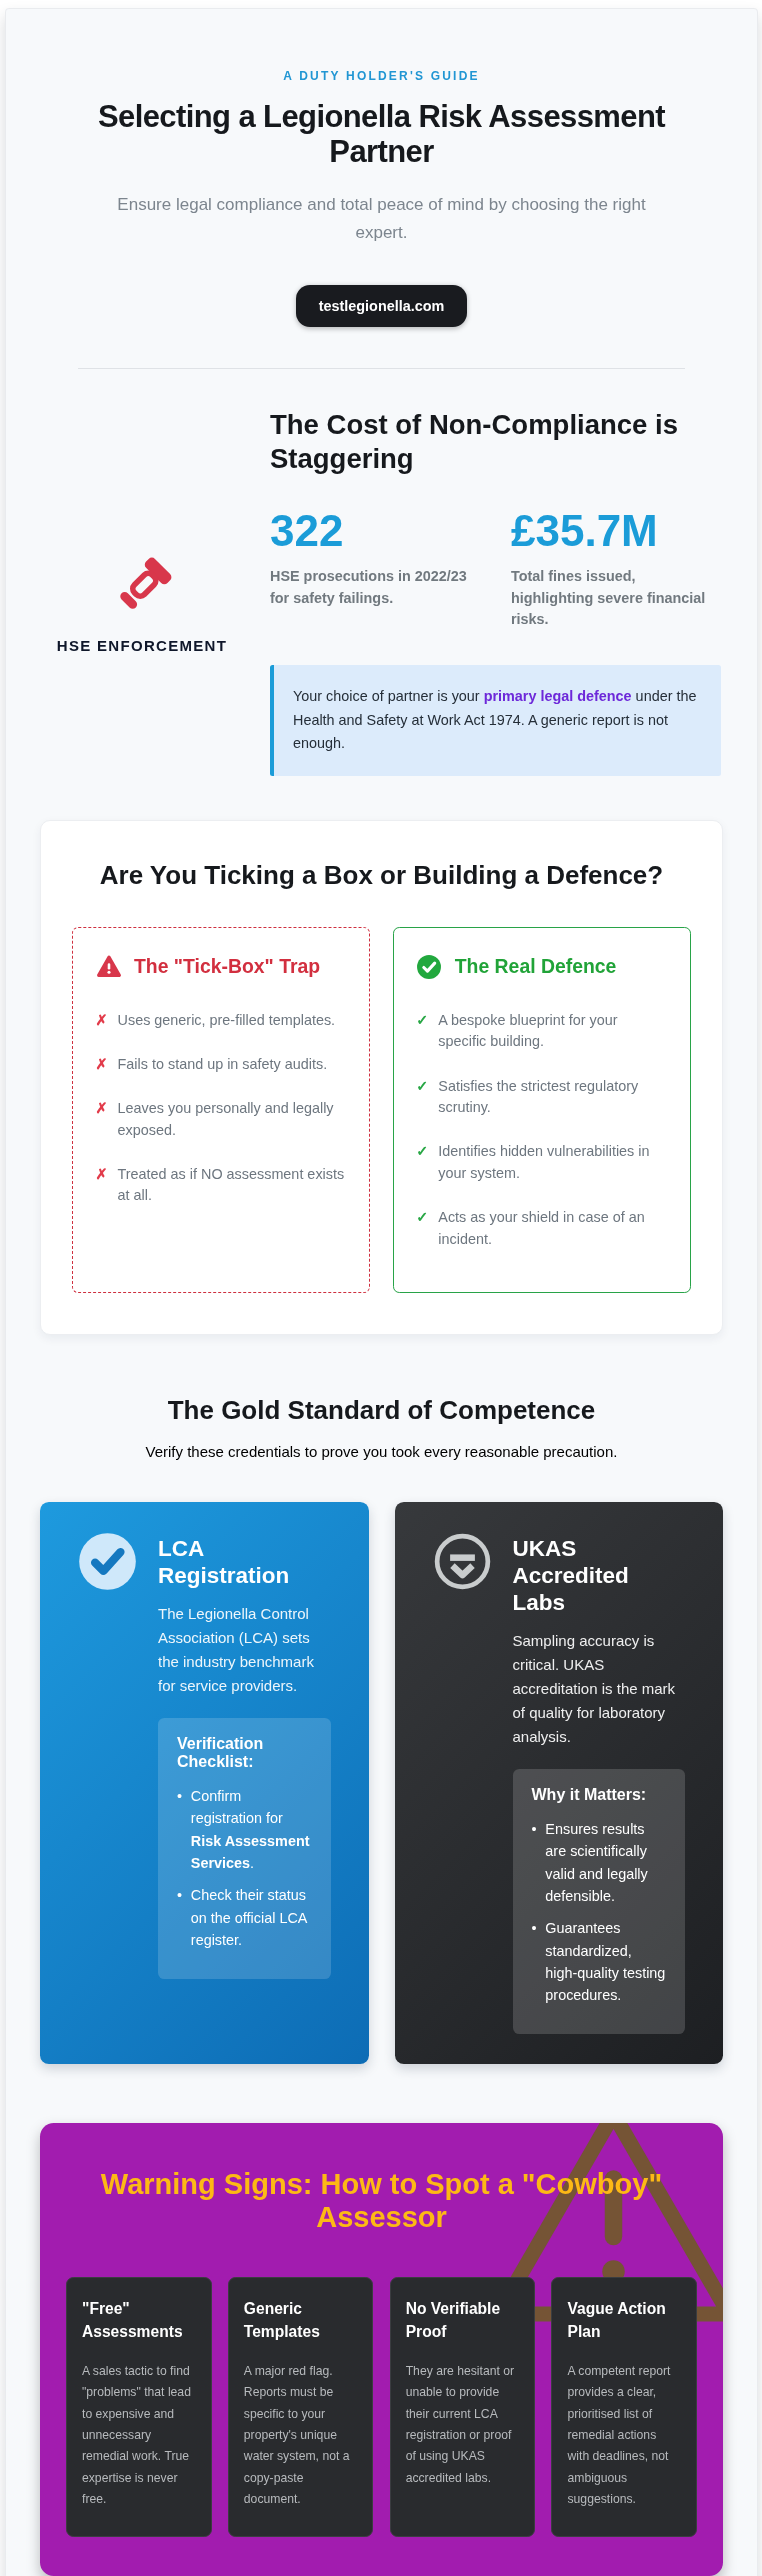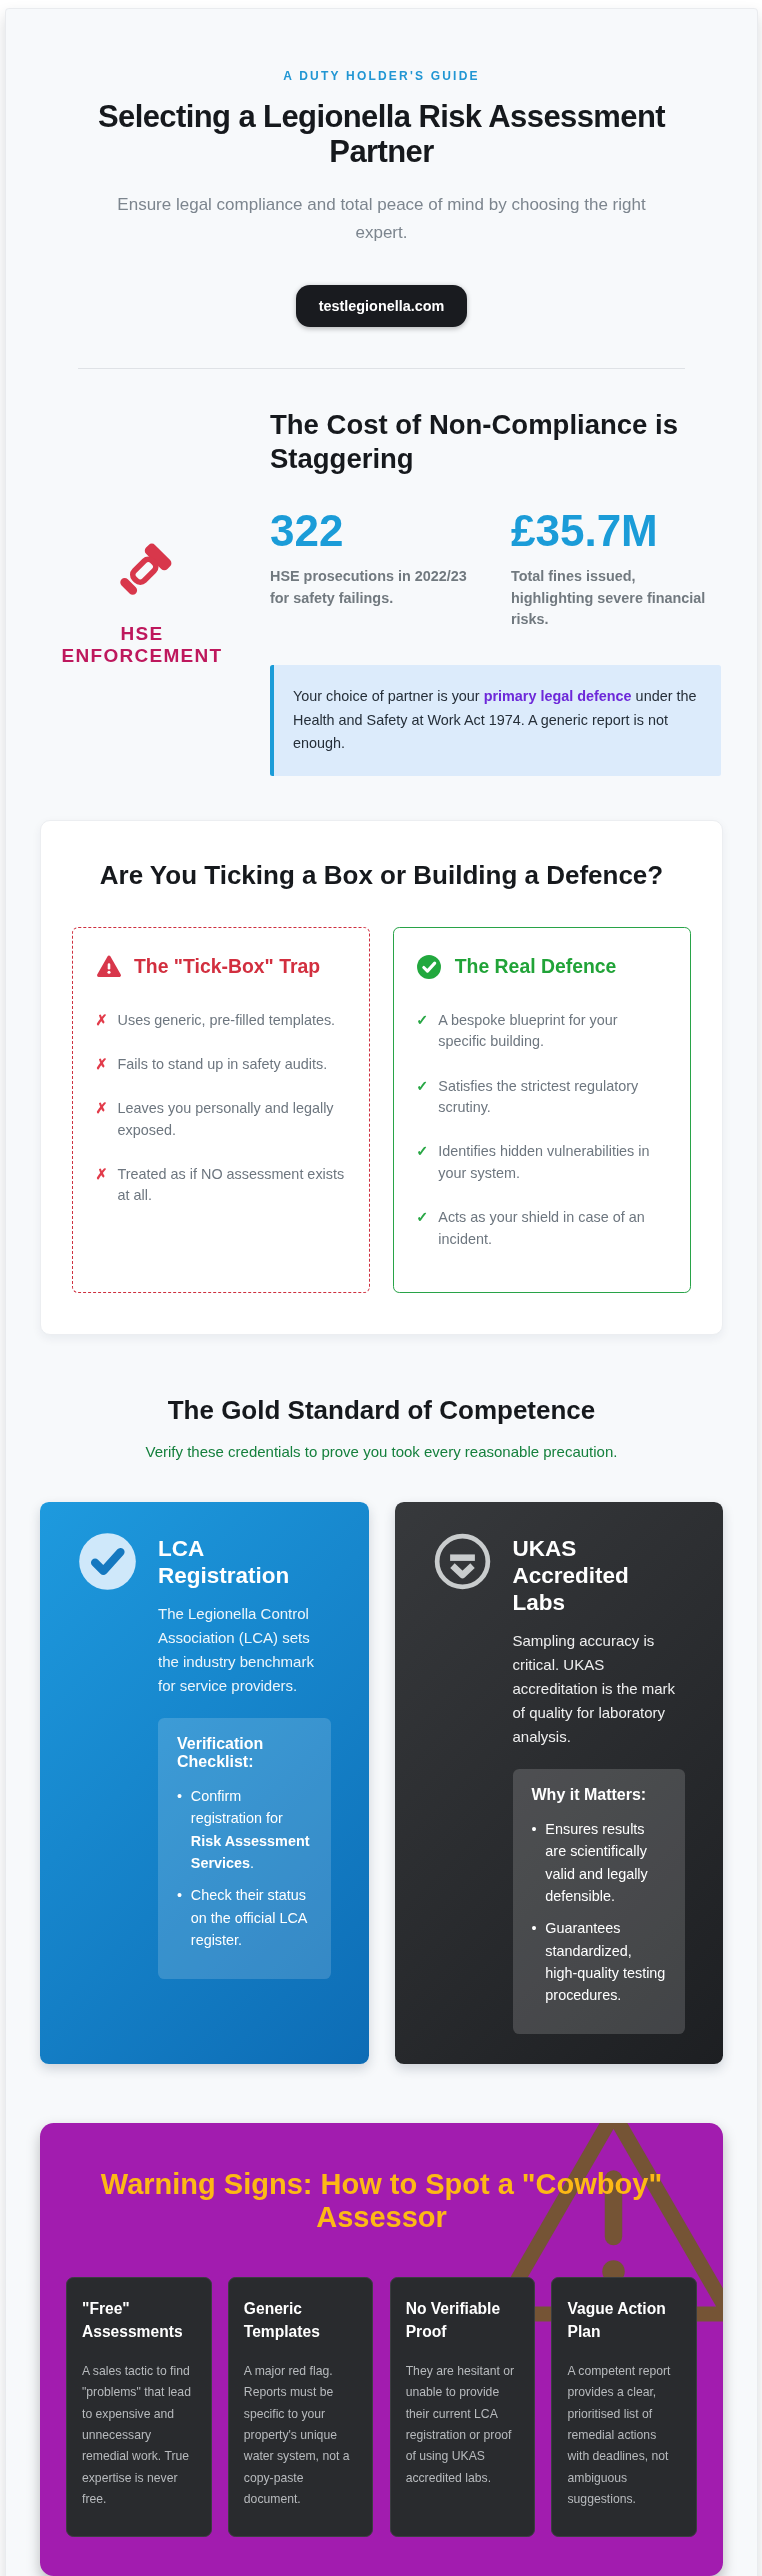--- a/index.html
+++ b/index.html
@@ -27,38 +27,38 @@
   .hero-sub { font-size:17px; color:#7c858e; line-height:1.6; max-width:563px; margin:0 auto 39px; }
   .cta-dark { display:inline-block; background:#191b1f; color:#fff; font-weight:bold;
               font-size:14.4px; padding:13px 22.5px; border-radius:14px; text-decoration:none;
               box-shadow:0 1.9px 5px rgba(0,0,0,.25); cursor:pointer; }
   .rule { border:none; border-top:0.6px solid #dfe2e6; margin:41px 34px 0; }
 
   
   .cost { display:flex; padding:39px 36px 5px; gap:28px; }
   .cost-left { width:200px; flex:none; display:flex; flex-direction:column;
                align-items:center; justify-content:center; text-align:center; padding-top:25px; }
-  .cost-left-label { font-size:19px; font-weight:bold; color:#be185d; letter-spacing:1.3px; margin-top:19px; }
+  .cost-left-label { font-size:15px; font-weight:bold; color:#0f172a; letter-spacing:1.3px; margin-top:19px; }
   .cost-right { flex:1; }
   .h2-left { font-size:27.5px; line-height:1.25; font-weight:bold; color:#16191d; margin:0 0 33px; }
   .stats { display:flex; gap:31px; }
   .stat { flex:1; }
   .stat-value { font-size:44px; font-weight:bold; color:#1b9cd8; line-height:1; }
   .stat-caption { font-size:14.4px; font-weight:bold; color:#71797f; line-height:1.5; margin-top:12.5px; }
   .callout { margin-top:34px; background:#dcebfb; border-left:4.4px solid #1b9cd8;
              border-radius:2.5px; padding:20px 19px; font-size:14.4px; line-height:1.65; color:#252e38; }
   .callout strong { color:#6d28d9; }
 
   
   .card-white { background:#fff; border:0.6px solid #eceef1; border-radius:10px;
                 margin:39px 34px 0; padding:38px 31px 41px;
                 box-shadow:0 3.1px 10px rgba(25,40,60,.06); }
   .h2-center { font-size:26px; font-weight:bold; color:#16191d; text-align:center;
                line-height:1.3; margin:0 0 34px; }
-  .sub-center { font-size:15px; color:#15803d; text-align:center; line-height:1.6;
+  .sub-center { font-size:15px; color:#000000; text-align:center; line-height:1.6;
                 max-width:538px; margin:-22px auto 38px; }
 
   
   .vs-grid { display:flex; gap:22.5px; }
   .vs-card { flex:1; border-radius:6.3px; padding:26px 22.5px 19px; }
   .vs-bad  { border:1.3px dashed #cf2f3f; }
   .vs-good { border:1.3px solid #28a348; }
   .vs-head { display:flex; align-items:center; gap:12.5px; font-size:19.4px; font-weight:bold; margin-bottom:30px; }
   .vs-bad  .vs-head { color:#d22f3f; }
   .vs-good .vs-head { color:#21a338; }

